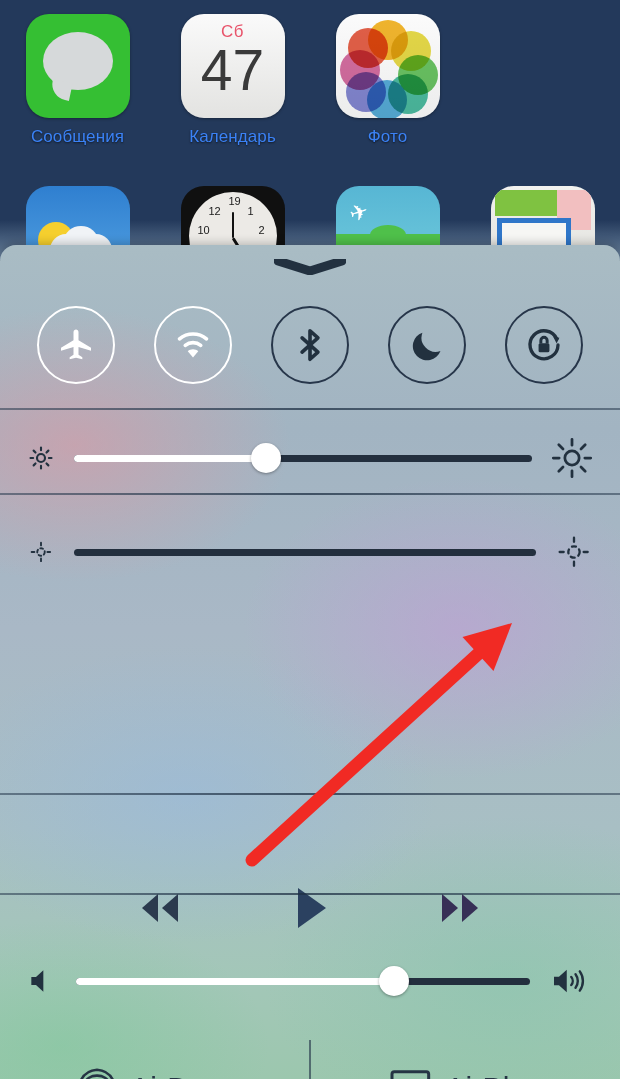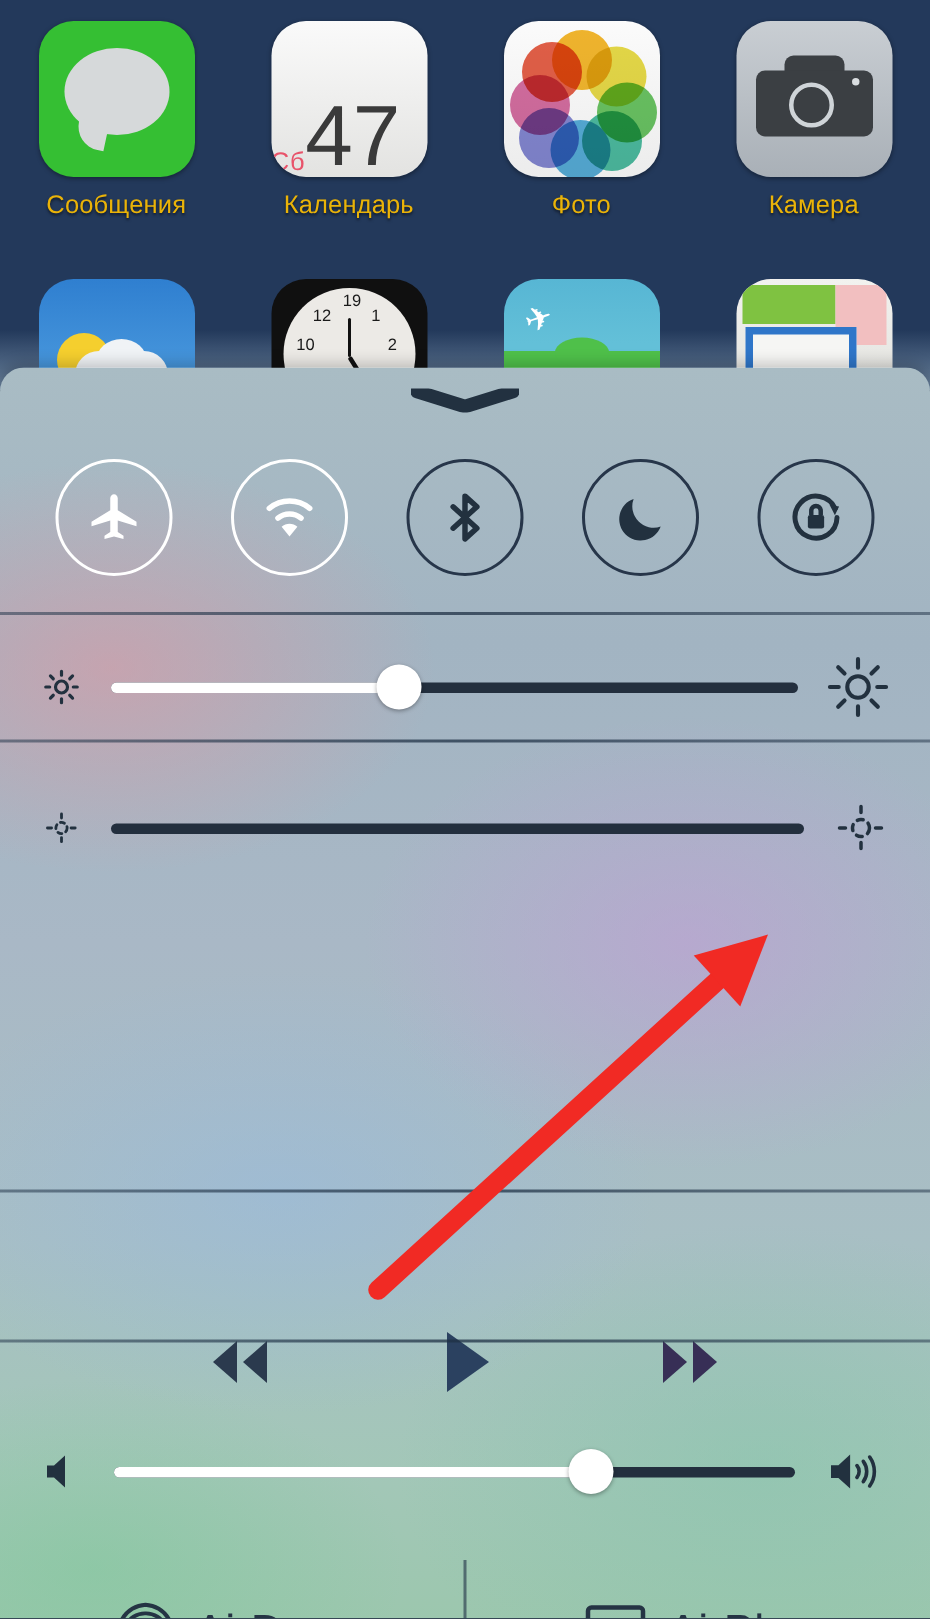--- a/index.html
+++ b/index.html
@@ -35,41 +35,41 @@
   #row1 { top: 14px; }
   #row2 { top: 186px; }
 
   .app { width: 155px; display: flex; flex-direction: column; align-items: center; }
   .app-tile {
     width: 104px; height: 104px; border-radius: 23px;
     position: relative; overflow: hidden;
     box-shadow: 0 1px 3px rgba(0,0,0,0.35);
   }
   .app-label {
-    margin-top: 9px; font-size: 17px; color: #eab308;
+    margin-top: 9px; font-size: 17px; color: #3b82f6;
     text-shadow: 0 1px 2px rgba(0,0,0,0.6); white-space: nowrap;
     letter-spacing: 0.1px;
     text-align: center;
   }
   .app-tile-sm { width: 104px; height: 78px; border-radius: 23px 23px 0 0; position: relative; overflow: hidden; }
 
   
   .tile-messages { background: linear-gradient(180deg, #41c council 0%, #2ebd33 100%); background-color: #35bf33; }
   .bubble {
     position: absolute; left: 17px; top: 18px; width: 70px; height: 58px;
     background: #d6d9da; border-radius: 50%;
   }
   .bubble::after {
     content: ""; position: absolute; left: 8px; bottom: -9px;
     width: 20px; height: 18px; background: #d6d9da;
     border-radius: 0 0 0 16px; transform: rotate(12deg);
   }
 
   
-  .tile-calendar { background: linear-gradient(180deg, #fafafa 0%, #e3e3e1 100%); display: flex; align-items: flex-end; }
+  .tile-calendar { background: linear-gradient(180deg, #fafafa 0%, #e3e3e1 100%); display: flex; flex-direction: column; align-items: center; }
   .cal-dow { margin-top: 8px; font-size: 17px; color: #e8536a; font-weight: 400; letter-spacing: 0.5px; }
   .cal-day { font-size: 57px; line-height: 54px; color: #3a3a3a; font-weight: 300; margin-top: 1px; }
 
   
   .tile-photos { background: linear-gradient(180deg, #fbfbfb 0%, #ececec 100%); }
   .petal { position: absolute; width: 40px; height: 40px; border-radius: 50%; mix-blend-mode: multiply; opacity: 0.93; }
 
   
   .tile-camera { background: linear-gradient(180deg, #c9ced3 0%, #a9b0b7 100%); }
   .cam-body { position: absolute; left: 13px; top: 33px; width: 78px; height: 44px; background: #3b3f43; border-radius: 6px; }
@@ -220,29 +220,20 @@
         <div class="petal" style="left:62px;top:41px;background:#5fc057;"></div>
         <div class="petal" style="left:52px;top:60px;background:#3fb89a;"></div>
         <div class="petal" style="left:31px;top:66px;background:#4aa8d8;"></div>
         <div class="petal" style="left:10px;top:58px;background:#7b7fd0;"></div>
         <div class="petal" style="left:4px;top:36px;background:#d2639a;"></div>
         <div class="petal" style="left:12px;top:14px;background:#e2543a;"></div>
       </div>
       <div class="app-label">Фото</div>
     </div>
 
-    <div class="app">
-      <div class="app-tile tile-camera">
-        <div class="cam-hump"></div>
-        <div class="cam-body"></div>
-        <div class="cam-lens"></div>
-        <div class="cam-dot"></div>
-      </div>
-      <div class="app-label">Камера</div>
-    </div>
   </div>
 
   <div class="icon-row" id="row2">
     <div class="app">
       <div class="app-tile-sm tile-weather">
         <div class="w-sun"></div>
         <div class="w-cloud2"></div>
         <div class="w-cloud"></div>
       </div>
     </div>

